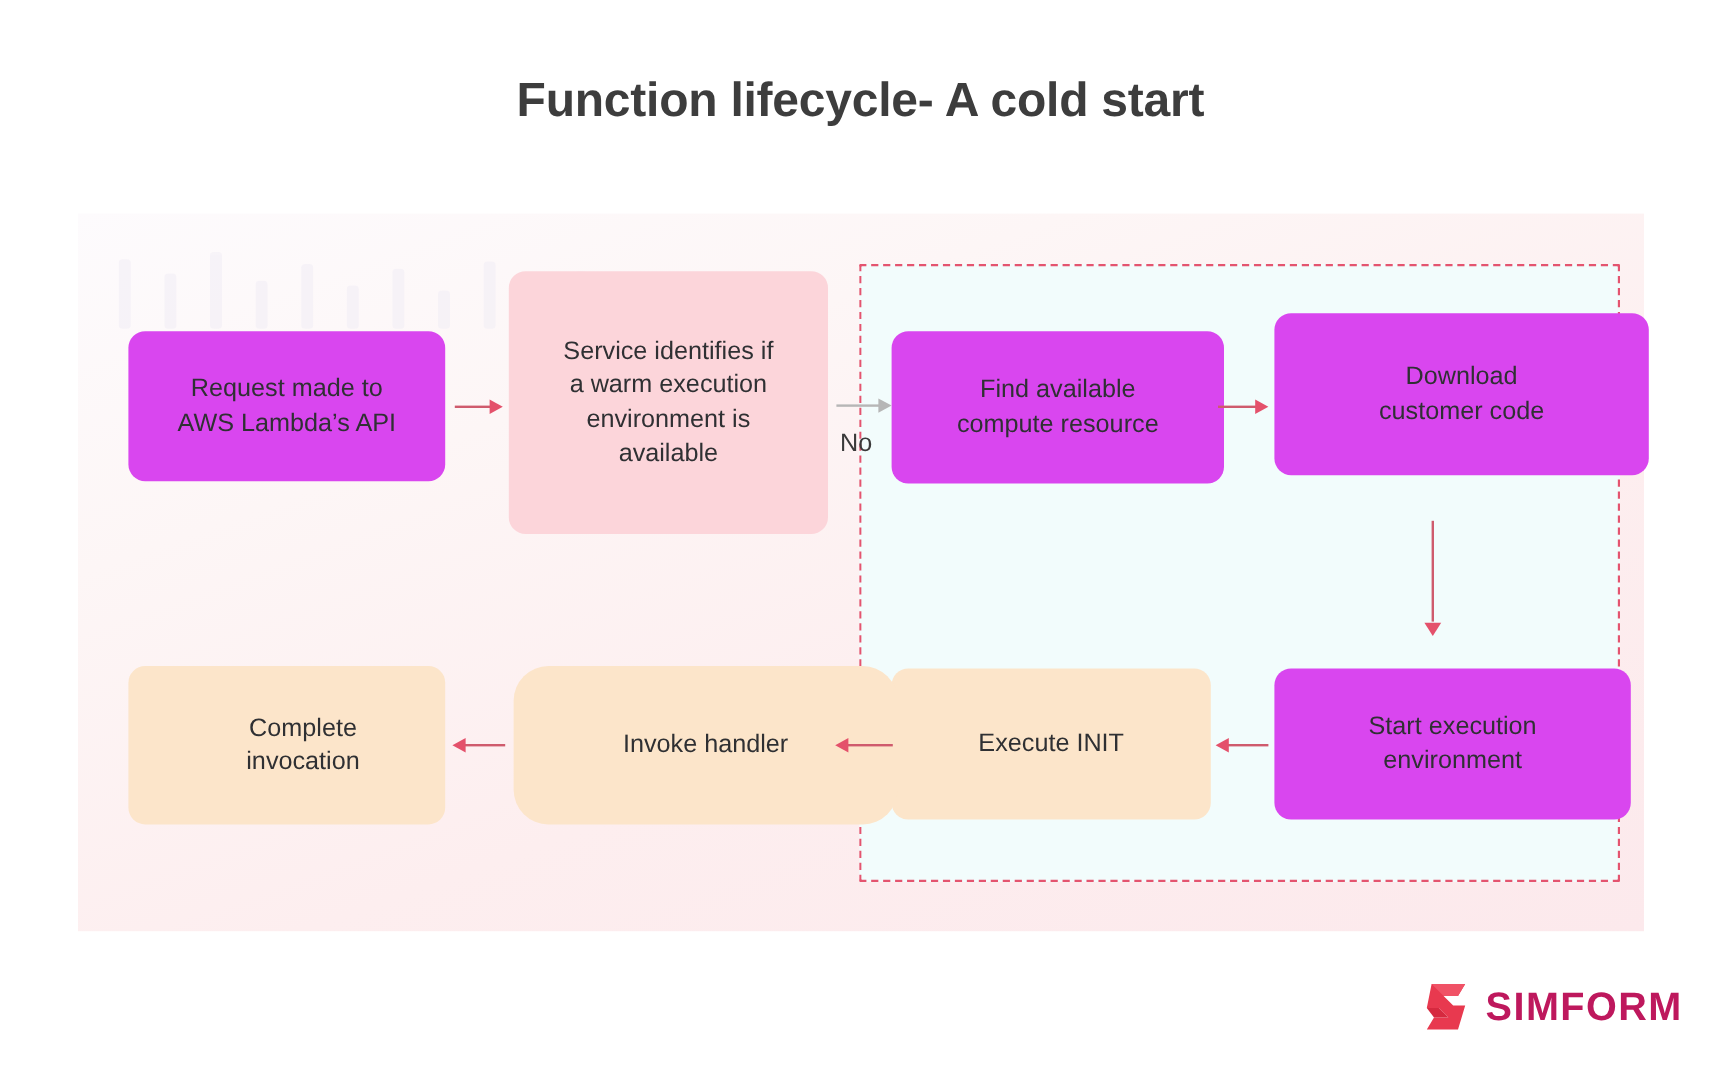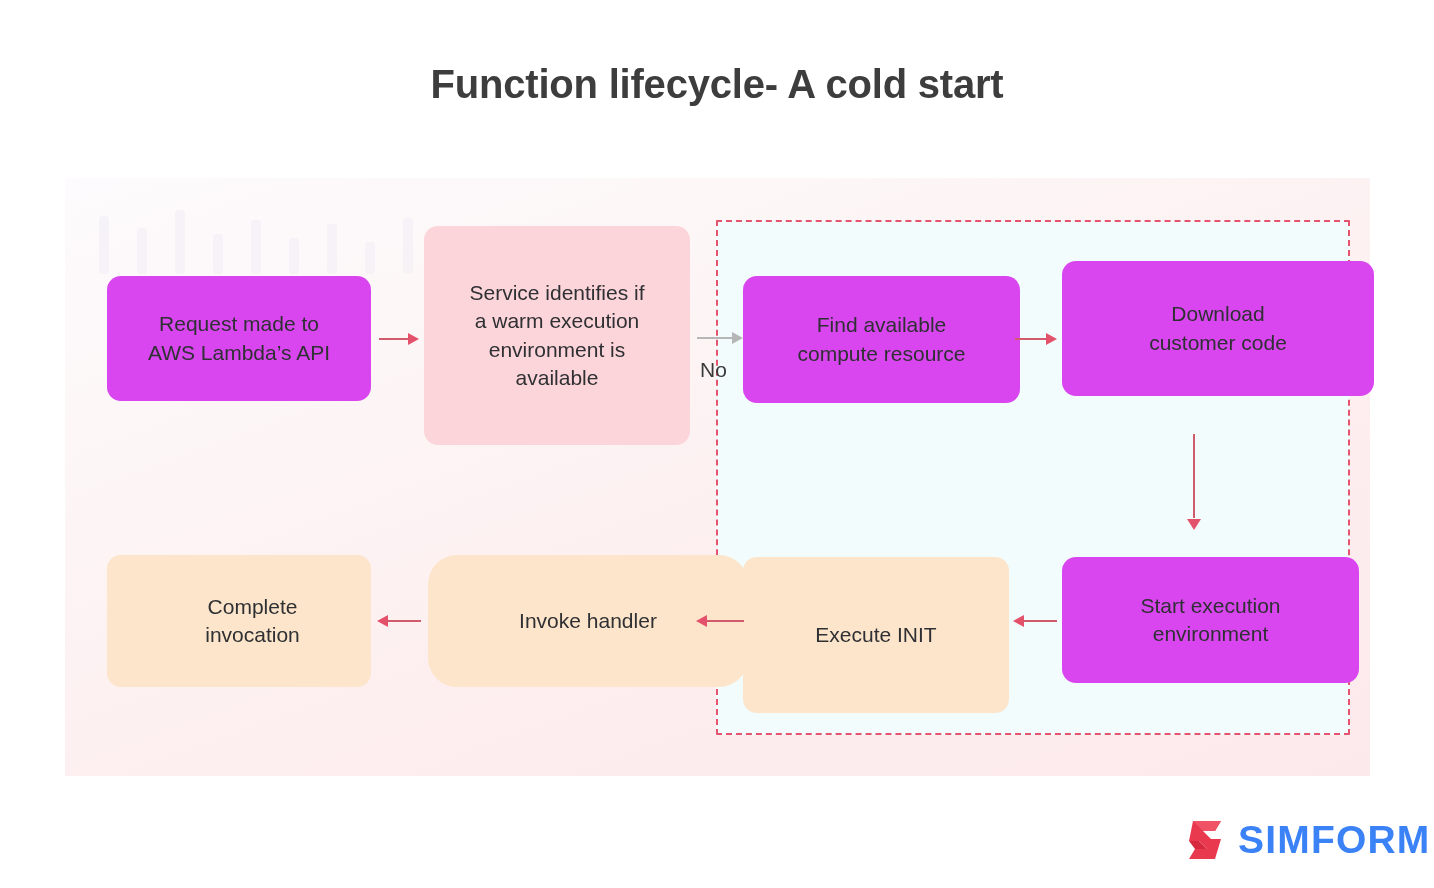--- a/index.html
+++ b/index.html
@@ -145,24 +145,24 @@
   .logo {
     position: absolute;
     left: 1183px;
     top: 818px;
     display: flex;
     align-items: center;
     gap: 11px;
   }
   .logo-mark { width: 44px; height: 42px; display: block; }
   .logo-word {
-    font-size: 39px;
+    font-size: 33px;
     font-weight: bold;
     letter-spacing: 1.2px;
-    color: #3b82f6;
+    color: #be185d;
   }
 </style>
 </head>
 <body>
 
 <div class="page-title">Function lifecycle- A cold start</div>
 
 <div class="canvas">
 
   <svg class="canvas-watermark" viewBox="0 0 430 110" xmlns="http://www.w3.org/2000/svg" aria-hidden="true">
@@ -198,21 +198,21 @@
 </div>
 
 <div class="node blue" style="left:1062px; top:261px; width:312px; height:135px;">
   <span>Download<br>customer code</span>
 </div>
 
 <div class="node blue" style="left:1062px; top:557px; width:297px; height:126px;">
   <span>Start execution<br>environment</span>
 </div>
 
-<div class="node orange" style="left:743px;  top:557px; width:266px; height:156px;">
+<div class="node orange" style="left:743px;  top:557px; width:266px; height:126px;">
   <span>Execute INIT</span>
 </div>
 
 <div class="node orange" style="left:428px;  top:555px; width:320px; height:132px;border-radius:29px;">
   <span>Invoke handler</span>
 </div>
 
 <div class="node orange" style="left:107px;  top:555px; width:264px; height:132px;padding-left:41px;">
   <span>Complete<br>invocation</span>
 </div>

